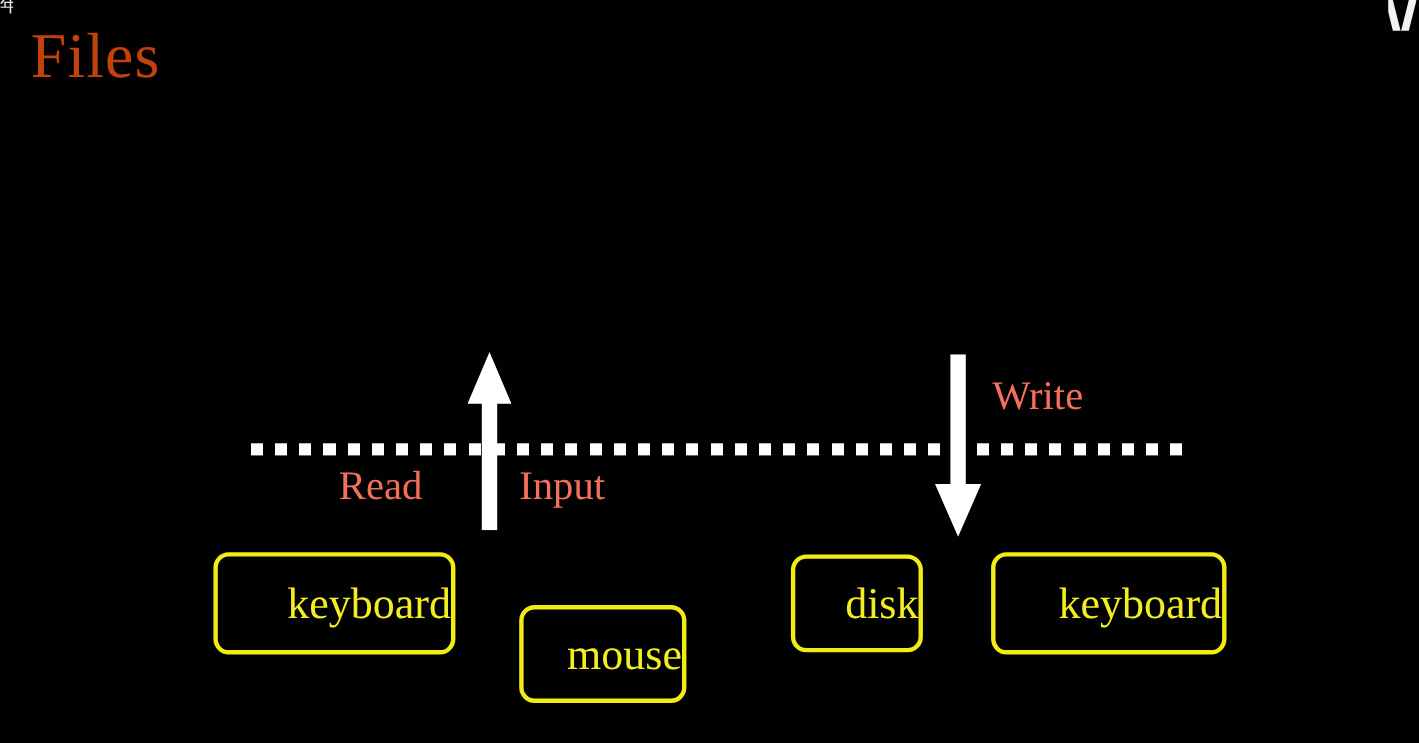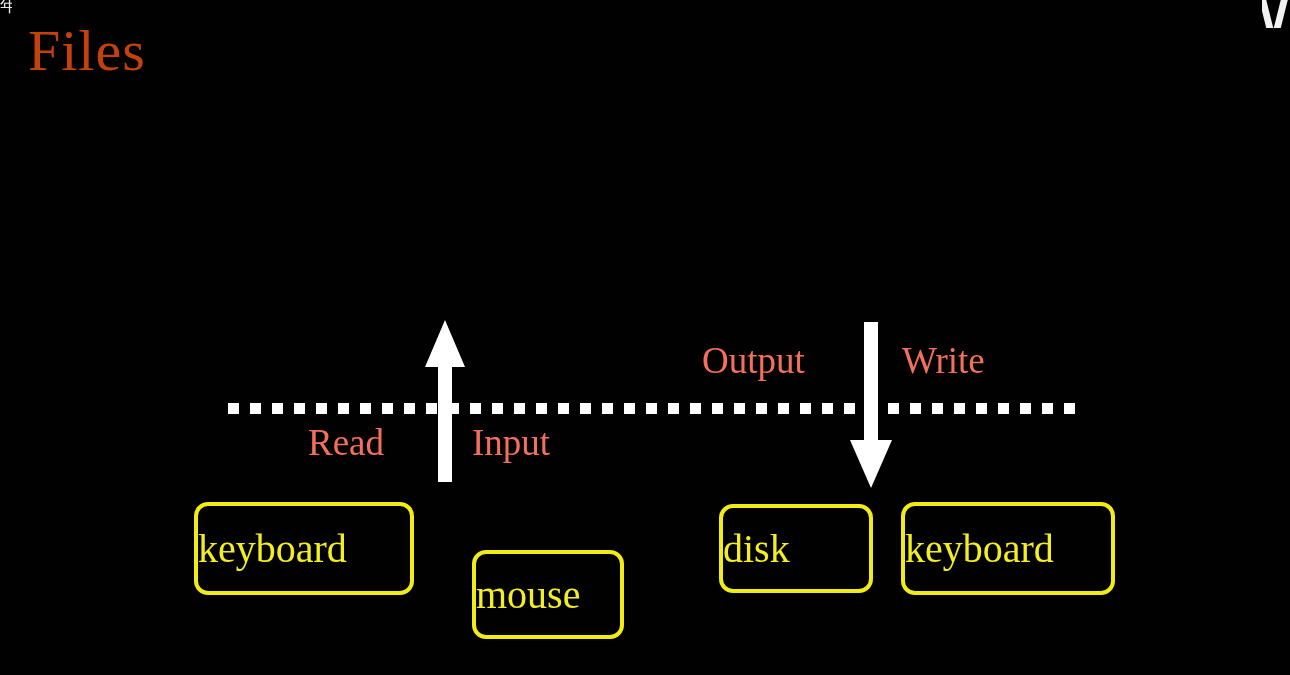--- a/index.html
+++ b/index.html
@@ -146,31 +146,31 @@
   .label-write  { left: 902px; top: 342px; }
 
   
   .device {
     position: absolute;
     box-sizing: border-box;
     border: 4px solid #f2ec15;
     border-radius: 14px;
     display: flex;
     align-items: center;
-    justify-content: flex-start;
+    justify-content: flex-end;
   }
   .device-label {
     color: #f3ee21;
     font-size: 40px;
     line-height: 1;
     white-space: nowrap;
   }
   .device-keyboard { left: 194px;  top: 502px; width: 220px; height: 93px; }
   .device-mouse    { left: 472px;  top: 504px; width: 152px; height: 89px; margin-top: 46px; }
-  .device-disk     { left: 719px;  top: 504px; width: 154px; height: 89px; }
+  .device-disk     { left: 719px;  top: 504px; width: 120px; height: 89px; }
   .device-display  { left: 901px;  top: 502px; width: 214px; height: 93px; }
 </style>
 </head>
 <body>
 
 <div class="stage">
 
   <div class="corner-glyph">年</div>
 
   <div class="watermark-mark">
@@ -190,21 +190,20 @@
   </div>
 
   <div class="arrow arrow-down">
     <svg width="42" height="166" viewBox="0 0 42 166" xmlns="http://www.w3.org/2000/svg">
       <polygon points="14,0 28,0 28,118 42,118 21,166 0,118 14,118" fill="#ffffff"></polygon>
     </svg>
   </div>
 
   <div class="flow-label label-read">Read</div>
   <div class="flow-label label-input">Input</div>
-  <div class="flow-label label-output">Output</div>
   <div class="flow-label label-write">Write</div>
 
   <div class="device device-keyboard">
     <span class="device-label">keyboard</span>
   </div>
   <div class="device device-mouse">
     <span class="device-label">mouse</span>
   </div>
   <div class="device device-disk">
     <span class="device-label">disk</span>

